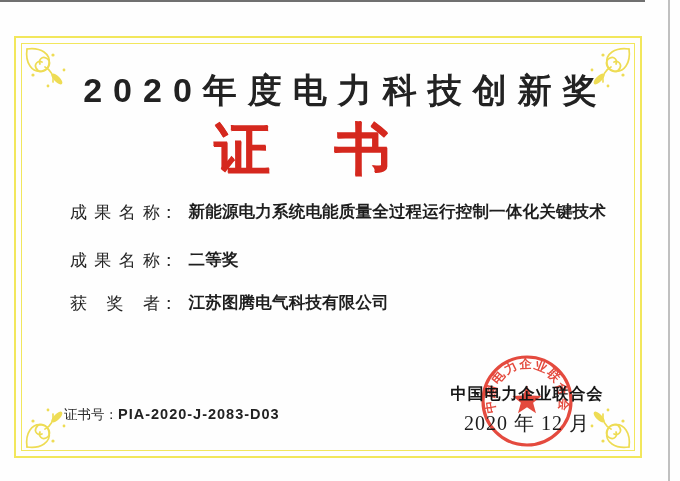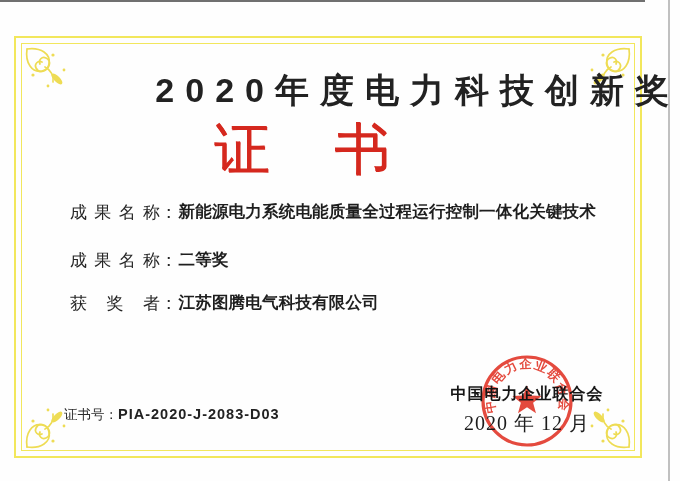--- a/index.html
+++ b/index.html
@@ -22,48 +22,48 @@
     border:1.5px solid #f2e75c;box-sizing:border-box;
   }
   .ornament{position:absolute;width:46px;height:46px;}
   .orn-tl{left:24px;top:46px;}
   .orn-tr{left:586px;top:46px;transform:scaleX(-1);}
   .orn-bl{left:24px;top:404px;transform:scaleY(-1);}
   .orn-br{left:586px;top:404px;transform:scale(-1,-1);}
 
   
   .title{
-    position:absolute;left:0;top:68px;width:680px;text-align:right;
+    position:absolute;left:0;top:68px;width:680px;text-align:center;
     font-size:34px;font-weight:bold;color:#222;
     letter-spacing:11px;padding-left:11px;box-sizing:border-box;white-space:nowrap;
   }
   
   .cert-word{
     position:absolute;left:0;top:112px;width:604px;text-align:center;
     font-family:"Liberation Serif", serif;
-    font-size:56px;font-weight:normal;color:#d5281e;
+    font-size:56px;font-weight:bold;color:#d5281e;
     letter-spacing:64px;padding-left:64px;box-sizing:border-box;white-space:nowrap;
     text-shadow:0.5px 0.5px 0 #d5281e;
   }
 
   
   .row{position:absolute;left:70px;white-space:nowrap;color:#272727;}
   .row-1{top:200px;}
   .row-2{top:248px;}
   .row-3{top:291px;}
   .row .lbl{
     display:inline-block;width:90px;
     font-family:"Liberation Serif", serif;
     font-size:17px;
     text-align:justify;text-align-last:justify;
     vertical-align:middle;
   }
   .row .colon{font-family:"Liberation Serif", serif;font-size:17.5px;vertical-align:middle;}
   .row .val{
-    font-size:16.5px;font-weight:bold;margin-left:1px;vertical-align:middle;
+    font-size:16.5px;font-weight:bold;margin-left:11px;vertical-align:middle;
     letter-spacing:0.2px;color:#1e1e1e;
   }
 
   
   .certno{position:absolute;left:64px;top:405px;white-space:nowrap;color:#2b2b2b;}
   .certno .lbl{font-family:Liberation Mono, monospace;font-size:13.5px;}
   .certno .val{font-size:14.5px;letter-spacing:1px;color:#222;font-weight:bold;}
 
   
   .issuer{

